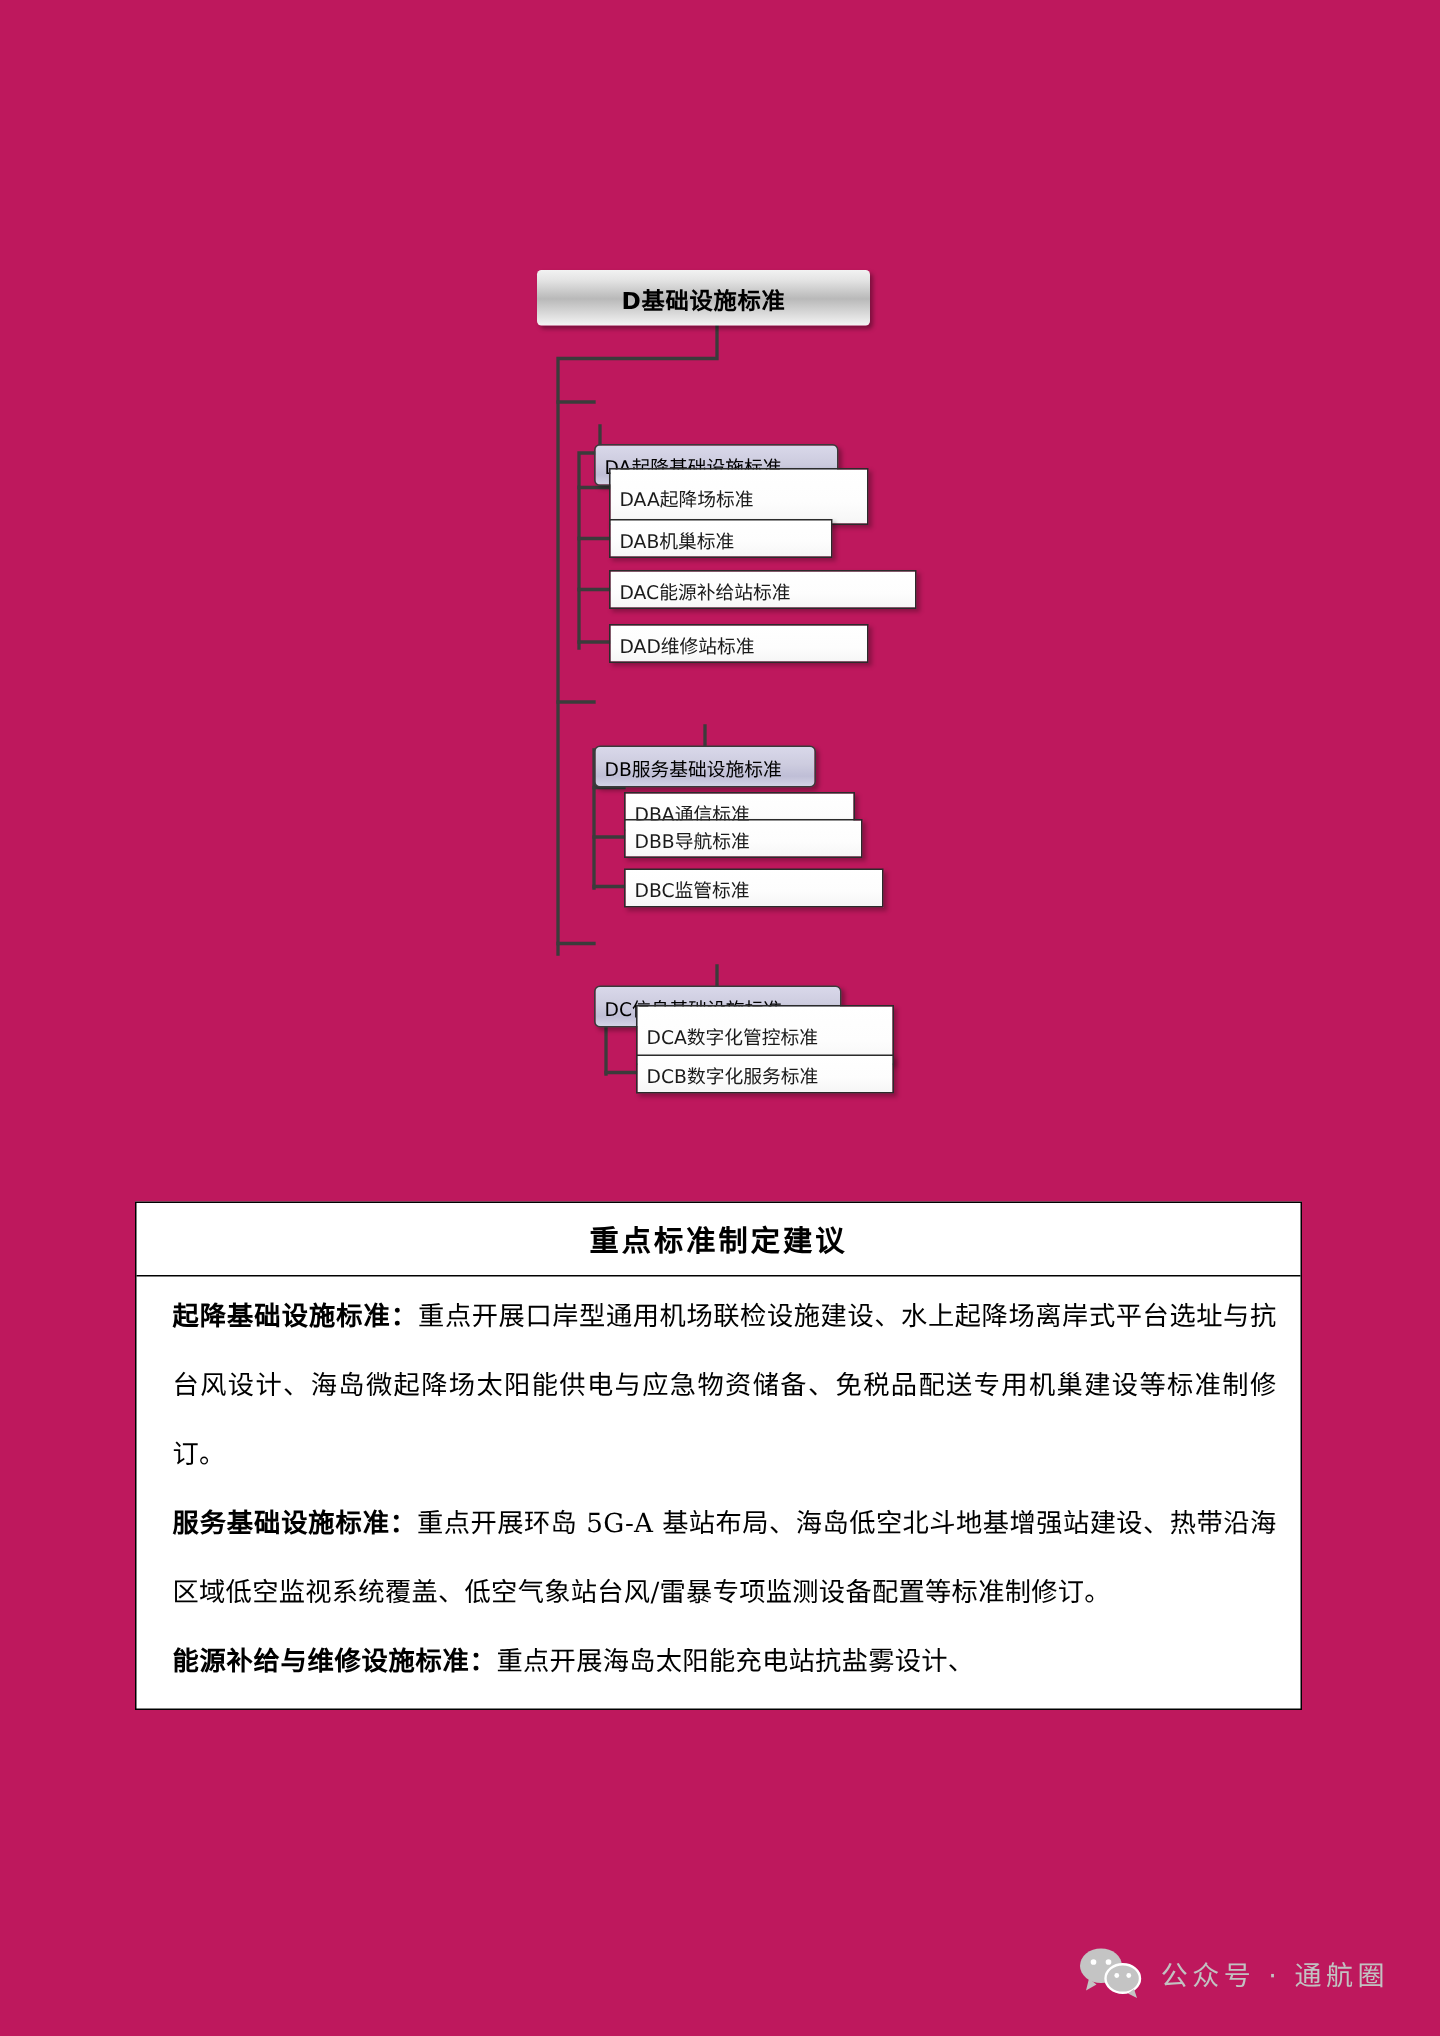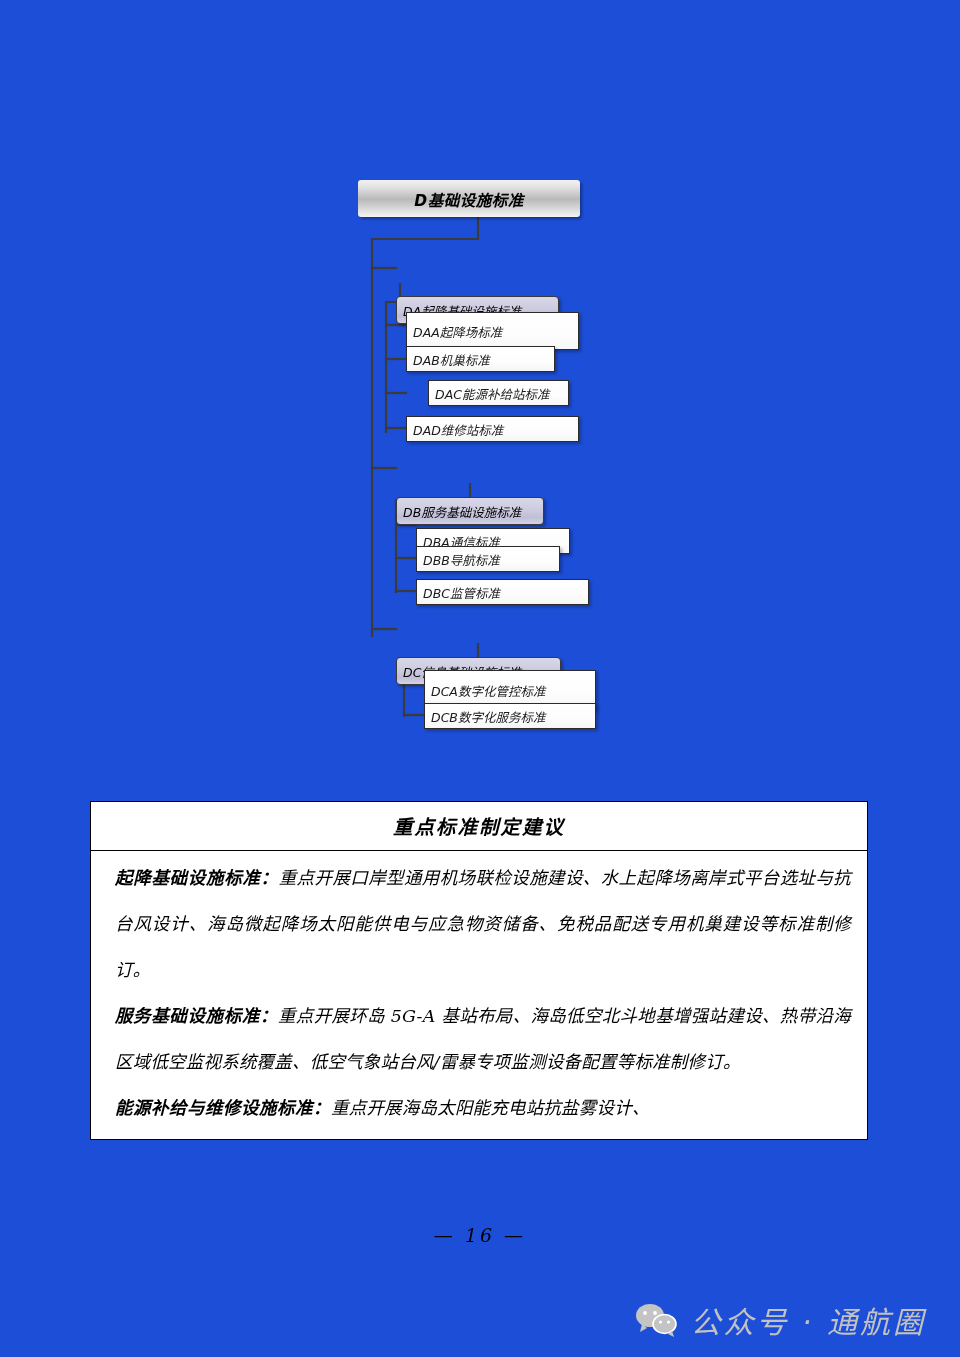--- a/index.html
+++ b/index.html
@@ -14,22 +14,21 @@
     position: relative;
     overflow: hidden;
     font-family: "Liberation Serif", "DejaVu Serif", serif;
     color: #000000;
   }
 
   
   .page {
     position: absolute;
     inset: 0;
-    background: #1d4ed8;
-    font-style: italic;
+    background: #be185d;
   }
 
   
   .orgchart {
     position: absolute;
     left: 0;
     top: 0;
     width: 960px;
     height: 760px;
   }
@@ -154,21 +153,21 @@
     position: absolute;
     right: 34px;
     top: 1298px;
     display: flex;
     align-items: center;
     gap: 12px;
     color: #c4c4c4;
   }
   .wm-text {
     font-family: "DejaVu Sans", "Liberation Sans", sans-serif;
-    font-size: 30px;
+    font-size: 18px;
     letter-spacing: 3px;
     color: #c2c2c2;
     white-space: nowrap;
   }
   .wm-icon { display: block; }
 </style>
 </head>
 <body>
 
 <div class="page">
@@ -207,34 +206,34 @@
 
     <div class="node lvl2" style="left:396px; top:254px; width:163px; height:28px;">
       <span>DA起降基础设施标准</span>
     </div>
     <div class="node leaf" style="left:406px; top:312px; width:173px; height:38px;">
       <span>DAA起降场标准</span>
     </div>
     <div class="node leaf" style="left:406px; top:346px; width:149px; height:26px;">
       <span>DAB机巢标准</span>
     </div>
-    <div class="node leaf" style="left:428px; top:380px; width:141px; height:26px;">
+    <div class="node leaf" style="left:406px; top:380px; width:205px; height:26px;">
       <span>DAC能源补给站标准</span>
     </div>
     <div class="node leaf" style="left:406px; top:416px; width:173px; height:26px;">
       <span>DAD维修站标准</span>
     </div>
 
     <div class="node lvl2" style="left:396px; top:455px; width:148px; height:28px;text-align:center;">
       <span>DB服务基础设施标准</span>
     </div>
     <div class="node leaf" style="left:416px; top:528px; width:154px; height:26px;">
       <span>DBA通信标准</span>
     </div>
-    <div class="node leaf" style="left:416px; top:546px; width:144px; height:26px;">
+    <div class="node leaf" style="left:416px; top:546px; width:159px; height:26px;">
       <span>DBB导航标准</span>
     </div>
     <div class="node leaf" style="left:416px; top:579px; width:173px; height:26px;">
       <span>DBC监管标准</span>
     </div>
 
     <div class="node lvl2" style="left:396px; top:615px; width:165px; height:28px;">
       <span>DC信息基础设施标准</span>
     </div>
     <div class="node leaf" style="left:424px; top:670px; width:172px; height:40px;">
@@ -254,21 +253,20 @@
       </p>
       <p class="para">
         <span class="lead">服务基础设施标准：</span><span>重点开展环岛 5G-A 基站布局、海岛低空北斗地基增强站建设、热带沿海区域低空监视系统覆盖、低空气象站台风/雷暴专项监测设备配置等标准制修订。</span>
       </p>
       <p class="para">
         <span class="lead">能源补给与维修设施标准：</span><span>重点开展海岛太阳能充电站抗盐雾设计、</span>
       </p>
     </div>
   </div>
 
-  <div class="page-number">— 16 —</div>
 
   <div class="watermark">
     <svg class="wm-icon" width="44" height="34" viewBox="0 0 44 34">
       <ellipse cx="16" cy="12.5" rx="14" ry="11.5" fill="#c4c4c4"></ellipse>
       <polygon points="8,21 6,29 13,25" fill="#c4c4c4"></polygon>
       <ellipse cx="30.5" cy="21" rx="11.5" ry="9.5" fill="#c4c4c4" stroke="#ffffff" stroke-width="1.6"></ellipse>
       <polygon points="38,28 40,34 34,31" fill="#c4c4c4"></polygon>
       <circle cx="11" cy="10" r="1.9" fill="#ffffff"></circle>
       <circle cx="21" cy="10" r="1.9" fill="#ffffff"></circle>
       <circle cx="26.5" cy="19" r="1.6" fill="#ffffff"></circle>

